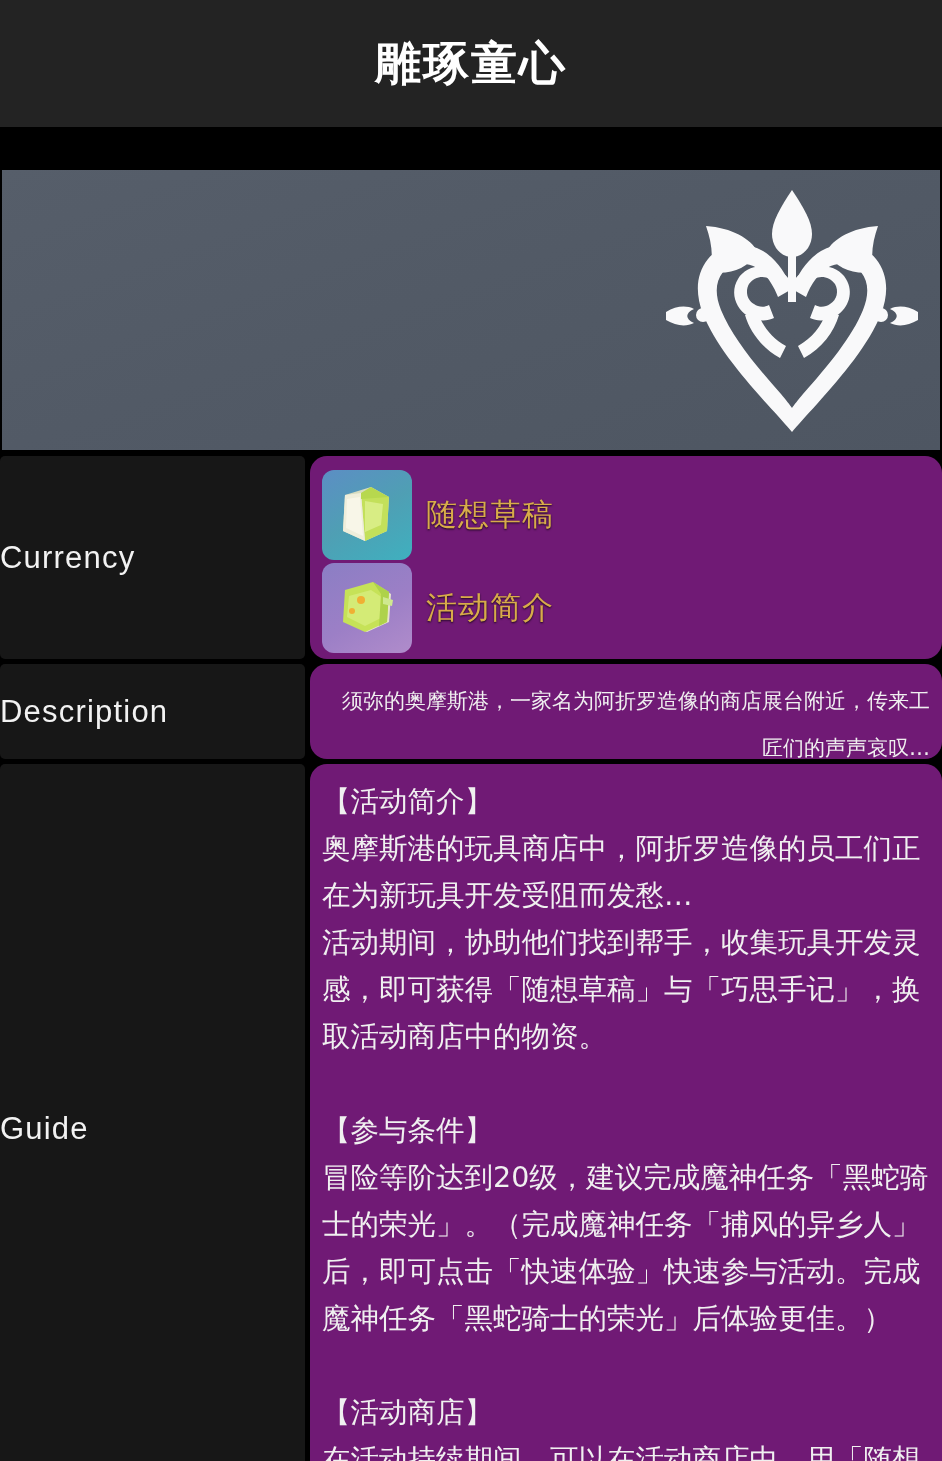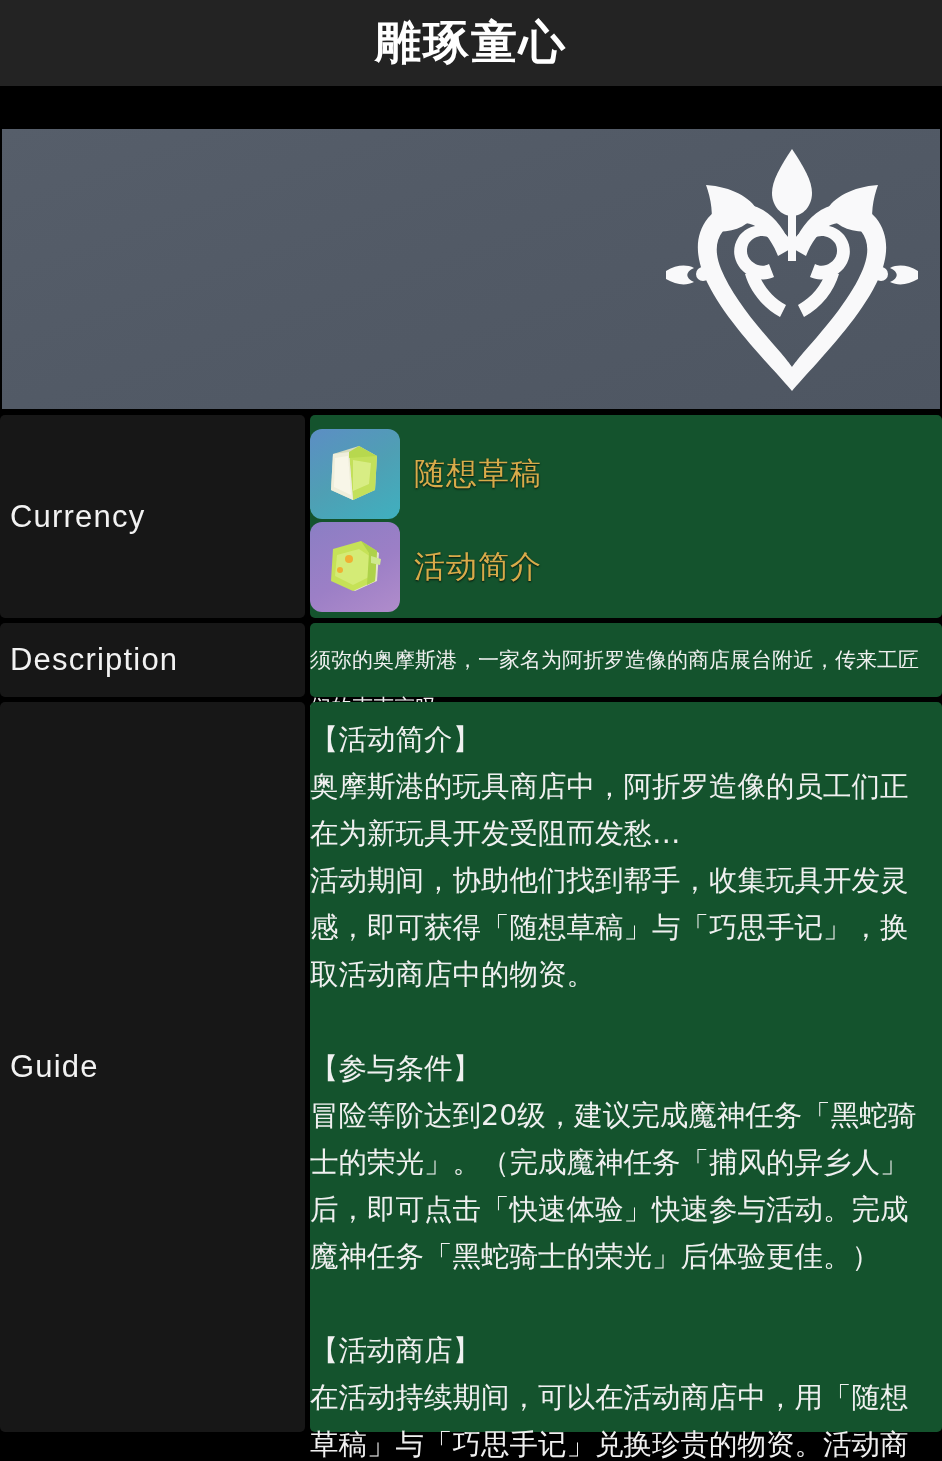--- a/index.html
+++ b/index.html
@@ -12,21 +12,21 @@
   }
   .page {
     position: relative;
     width: 942px;
     height: 1461px;
     background: #000000;
   }
 
   
   .header {
-    height: 86px;
+    height: 127px;
     background: #232323;
     display: flex;
     align-items: center;
     justify-content: center;
   }
   .header-title {
     color: #ffffff;
     font-size: 46px;
     font-weight: 700;
     letter-spacing: 2px;
@@ -61,38 +61,37 @@
     gap: 5px;
   }
   .row { display: flex; gap: 5px; }
   .cell-label {
     width: 305px;
     flex: 0 0 305px;
     background: #171717;
     border-radius: 5px;
     display: flex;
     align-items: center;
-    padding-left: 10px;
   }
   .cell-label span {
     color: #f2f2f2;
     font-size: 31px;
     font-weight: 300;
     letter-spacing: 1.2px;
     font-family: "Liberation Sans", "DejaVu Sans", sans-serif;
   }
   .cell-value {
     flex: 1 1 auto;
-    background: #14532d;
-    border-radius: 5px;
-    padding: 14px 12px 14px 0;
+    background: #701a75;
+    border-radius: 17px;
+    padding: 14px 12px 14px 12px;
   }
 
   .row-currency { height: 203px; }
-  .row-desc { height: 74px; }
+  .row-desc { height: 95px; text-align: right; }
   .row-guide { height: 730px; }
 
   
   .currency-list { display: flex; flex-direction: column; gap: 3px; }
   .currency-item { display: flex; align-items: center; gap: 14px; }
   .currency-icon {
     width: 90px;
     height: 90px;
     border-radius: 12px;
     position: relative;

